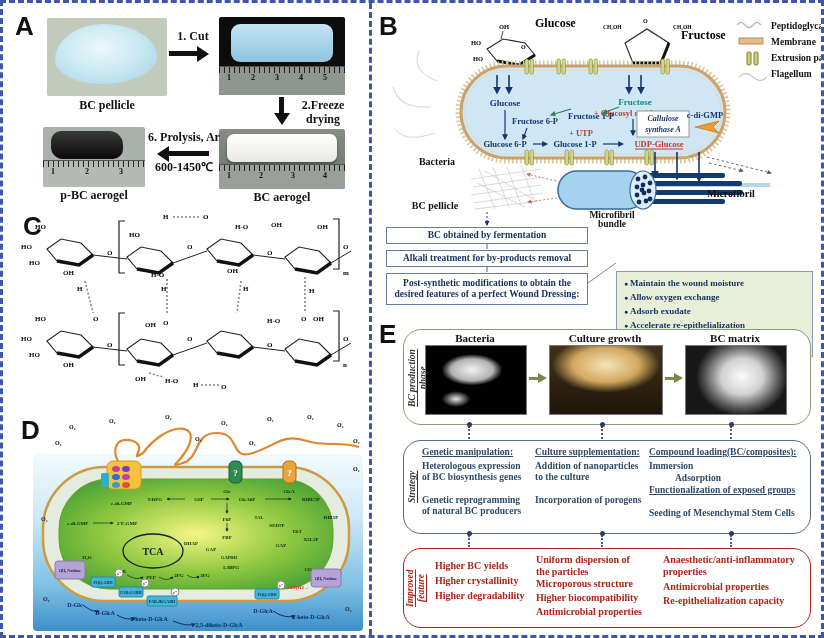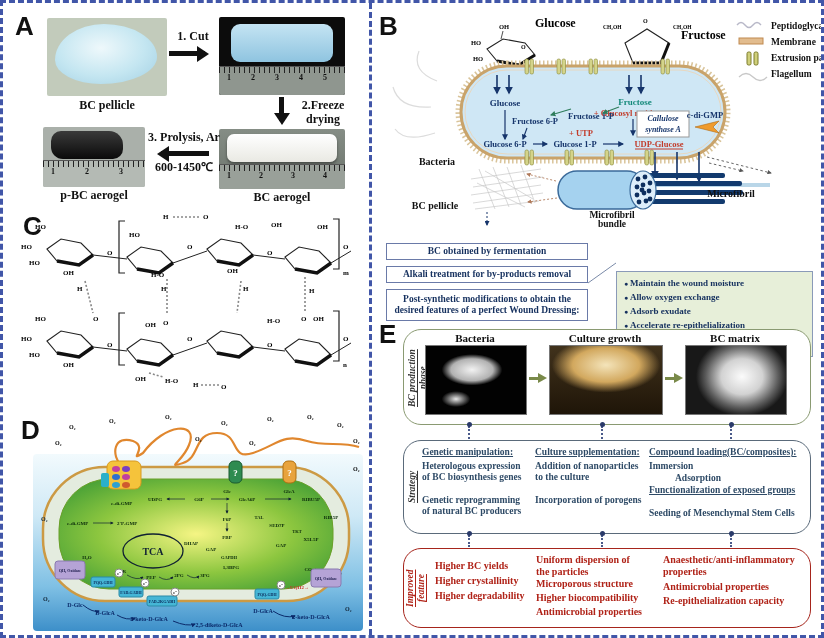--- a/index.html
+++ b/index.html
@@ -31,21 +31,21 @@
   .arr{position:absolute;background:#111;}
   .arr.r{height:5px;} .arr.r::after{content:"";position:absolute;right:-12px;top:-5.5px;
       border:8px solid transparent;border-left:12px solid #111;}
   .arr.d{width:5px;} .arr.d::after{content:"";position:absolute;bottom:-12px;left:-5.5px;
       border:8px solid transparent;border-top:12px solid #111;}
   .arr.l{height:5px;} .arr.l::after{content:"";position:absolute;left:-12px;top:-5.5px;
       border:8px solid transparent;border-right:12px solid #111;}
   svg{position:absolute;overflow:visible;}
   svg text{font-family:"Liberation Serif",serif;font-weight:bold;}
   .bbox{position:absolute;background:#fff;border:1.2px solid #6a7aa8;color:#15305e;
-      font-weight:bold;font-size:9.5px;text-align:center;display:flex;align-items:center;justify-content:center;line-height:1.2;padding:1px 3px;box-sizing:border-box;margin-top:16px;}
+      font-weight:bold;font-size:9.5px;text-align:center;display:flex;align-items:center;justify-content:center;line-height:1.2;padding:1px 3px;box-sizing:border-box;}
   .gbox{position:absolute;background:#e7efd9;border:1.2px solid #8a9ab8;box-sizing:border-box;padding:5px 7px;}
   .gbox .bullet{font-size:9px;font-weight:bold;color:#15305e;line-height:13px;white-space:nowrap;}
   .gbox .bullet::before{content:"●  ";font-size:7px;}
   .ebox{position:absolute;border-radius:18px;box-sizing:border-box;background:#fff;}
   .e1{border:1.6px solid #8a9a72;} .e2{border:1.6px solid #5a6a7a;} .e3{border:1.6px solid #a6251c;}
   .vtitle{position:absolute;writing-mode:vertical-rl;transform:rotate(180deg);
       font-style:italic;font-weight:bold;text-decoration:underline;font-size:9.5px;color:#333;
       text-align:center;line-height:11px;}
   .vtitle.red{color:#b02318;}
   .ecap{position:absolute;font-weight:bold;font-size:11px;color:#111;text-align:center;}
@@ -91,21 +91,21 @@
 
   <div class="photo ph-aero" style="left:216px;top:126px;width:126px;height:60px;">
     <div class="slab-white"></div>
     <div class="ruler">
       <div class="ticks"></div>
       <div class="nums">1 2 3 4 5 6</div>
     </div>
   </div>
   <div class="cap" style="left:216px;top:188px;width:126px;">BC aerogel</div>
 
-  <div class="cap" style="left:142px;top:128px;width:78px;">3. Prolysis, Ar</div>
+  <div class="cap" style="left:142px;top:128px;width:78px;">6. Prolysis, Ar</div>
   <div class="arr l" style="left:158px;top:148px;width:48px;"></div>
   <div class="cap" style="left:142px;top:158px;width:78px;">600-1450℃</div>
 
   <div class="photo ph-pbc" style="left:40px;top:124px;width:102px;height:60px;">
     <div class="slab-black"></div>
     <div class="ruler">
       <div class="ticks"></div>
       <div class="nums">1 2 3 4 5</div>
     </div>
   </div>

